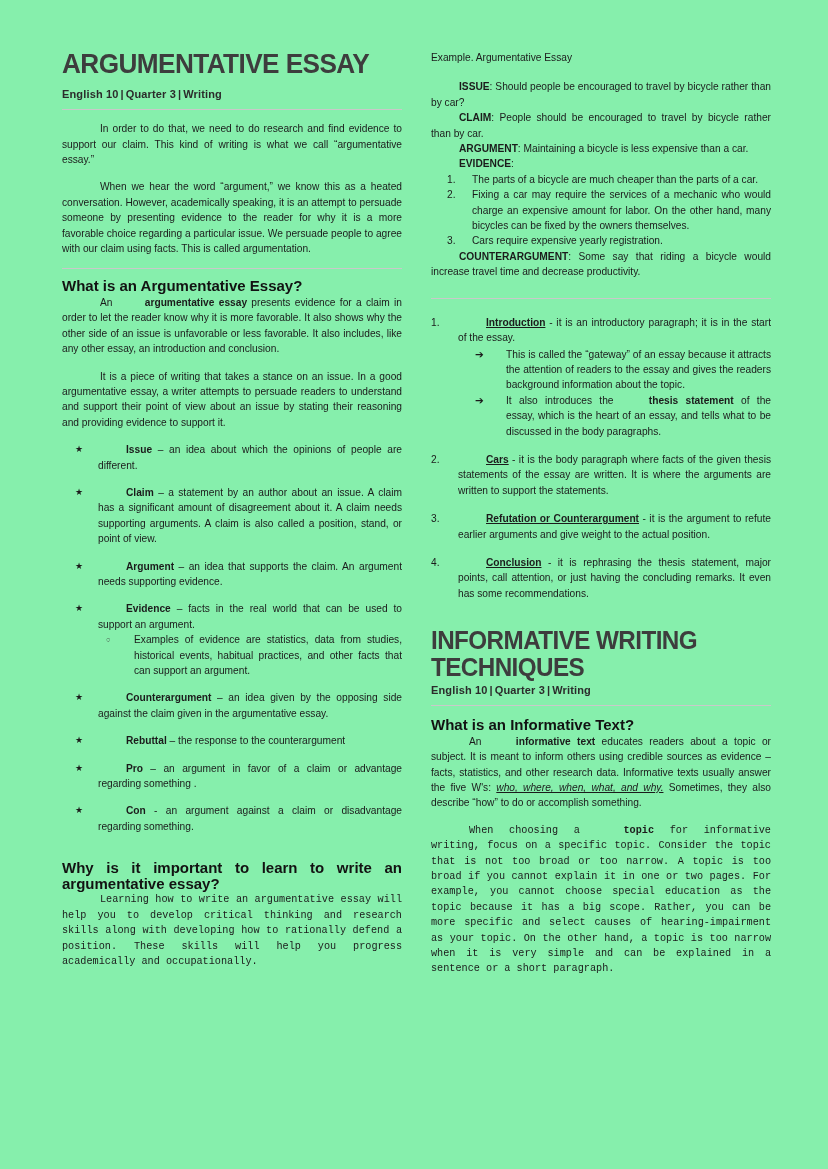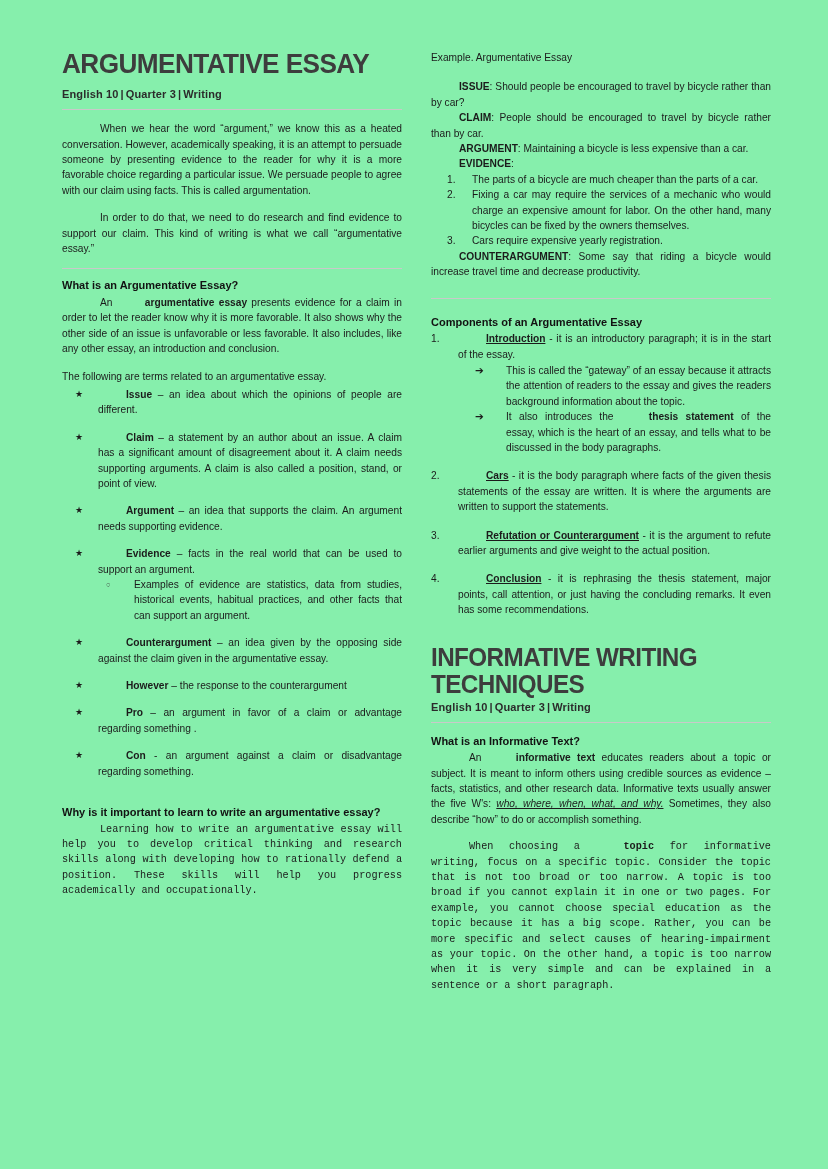--- a/index.html
+++ b/index.html
@@ -81,21 +81,21 @@
     margin: 0 0 12px 0;
     font-size: 10.2px;
     line-height: 15.4px;
     text-align: justify;
     color: #1b1b1b;
   }
   p.indent { text-indent: 38px; }
   p.last { margin-bottom: 0; font-family: Liberation Mono, monospace; }
 
   h3.section-head {
-    font-size: 11px;
+    font-size: 15px;
     font-weight: 700;
     line-height: 15.5px;
     margin: 0 0 1px 0;
     color: #121212;
     text-align: justify;
   }
   h3.section-head.wide {
     text-align: justify;
     text-align-last: left;
   }
@@ -233,32 +233,32 @@
     <div class="col">
 
       <h1 class="doc-title">ARGUMENTATIVE ESSAY</h1>
 
       <div class="doc-subtitle">
         <span>English 10</span><span class="sep">|</span><span>Quarter 3</span><span class="sep">|</span><span>Writing</span>
       </div>
 
       <hr class="rule">
 
+      <p class="indent">In order to do that, we need to do research and find evidence to support our claim. This kind of writing is what we call “argumentative essay.”</p>
+
       <p class="indent">When we hear the word “argument,” we know this as a heated conversation. However, academically speaking, it is an attempt to persuade someone by presenting evidence to the reader for why it is a more favorable choice regarding a particular issue. We persuade people to agree with our claim using facts. This is called argumentation.</p>
 
-      <p class="indent">In order to do that, we need to do research and find evidence to support our claim. This kind of writing is what we call “argumentative essay.”</p>
-
       <hr class="rule tight">
 
       <h3 class="section-head">What is an Argumentative Essay?</h3>
 
       <p class="indent"><span>An </span><b>argumentative essay</b><span> presents evidence for a claim in order to let the reader know why it is more favorable. It also shows why the other side of an issue is unfavorable or less favorable. It also includes, like any other essay, an introduction and conclusion.</span></p>
 
-
-      <p class="lead-line">The following are terms related to an argumentative essay.</p>
+      <p class="indent">It is a piece of writing that takes a stance on an issue. In a good argumentative essay, a writer attempts to persuade readers to understand and support their point of view about an issue by stating their reasoning and providing evidence to support it.</p>
+
 
       <ul class="star-list">
 
         <li>
           <span class="star">★</span>
           <b>Issue</b><span> – an idea about which the opinions of people are different.</span>
         </li>
 
         <li>
           <span class="star">★</span>
@@ -281,21 +281,21 @@
           </ul>
         </li>
 
         <li>
           <span class="star">★</span>
           <b>Counterargument</b><span> – an idea given by the opposing side against the claim given in the argumentative essay.</span>
         </li>
 
         <li>
           <span class="star">★</span>
-          <b>However</b><span> – the response to the counterargument</span>
+          <b>Rebuttal</b><span> – the response to the counterargument</span>
         </li>
 
         <li>
           <span class="star">★</span>
           <b>Pro</b><span> – an argument in favor of a claim or advantage regarding something .</span>
         </li>
 
         <li>
           <span class="star">★</span>
           <b>Con</b><span> - an argument against a claim or disadvantage regarding something.</span>
@@ -333,21 +333,20 @@
         <li>
           <span class="num">3.</span>
           <span>Cars require expensive yearly registration.</span>
         </li>
       </ol>
 
       <p class="kv"><b>COUNTERARGUMENT</b><span>: Some say that riding a bicycle would increase travel time and decrease productivity.</span></p>
 
       <hr class="rule spaced">
 
-      <h3 class="section-head">Components of an Argumentative Essay</h3>
 
       <ol class="num-list comp-list">
 
         <li>
           <span class="num">1.</span>
           <b><u class="ul">Introduction</u></b><span> - it is an introductory paragraph; it is in the start of the essay.</span>
           <ul class="arrow-list">
             <li>
               <span class="arrow">➔</span>
               <span>This is called the “gateway” of an essay because it attracts the attention of readers to the essay and gives the readers background information about the topic.</span>

